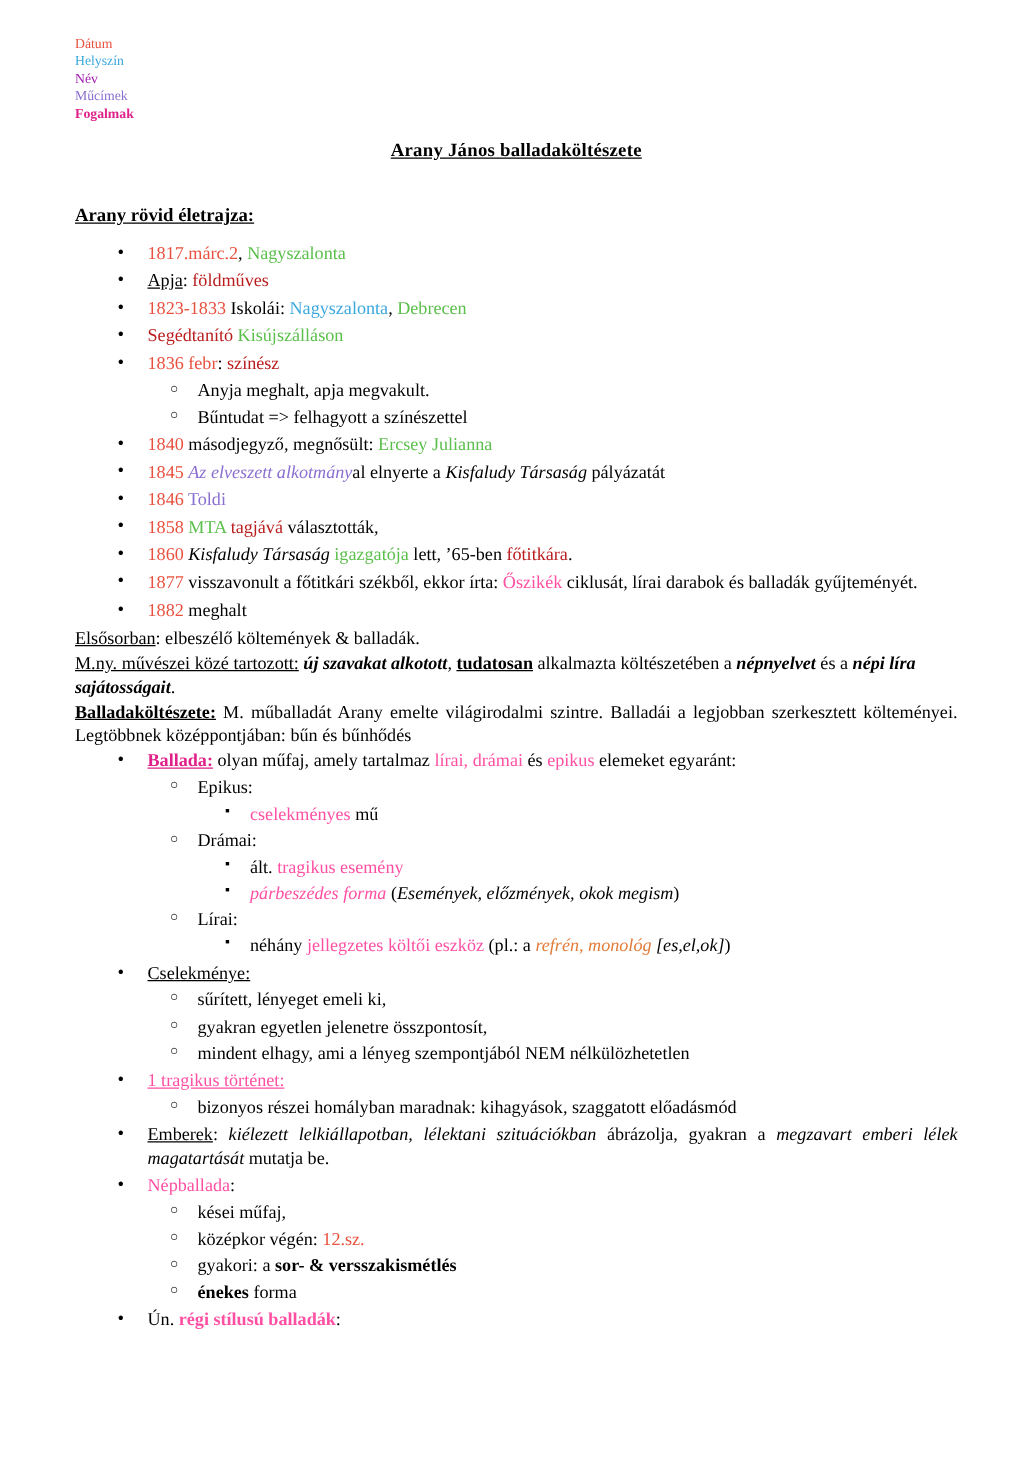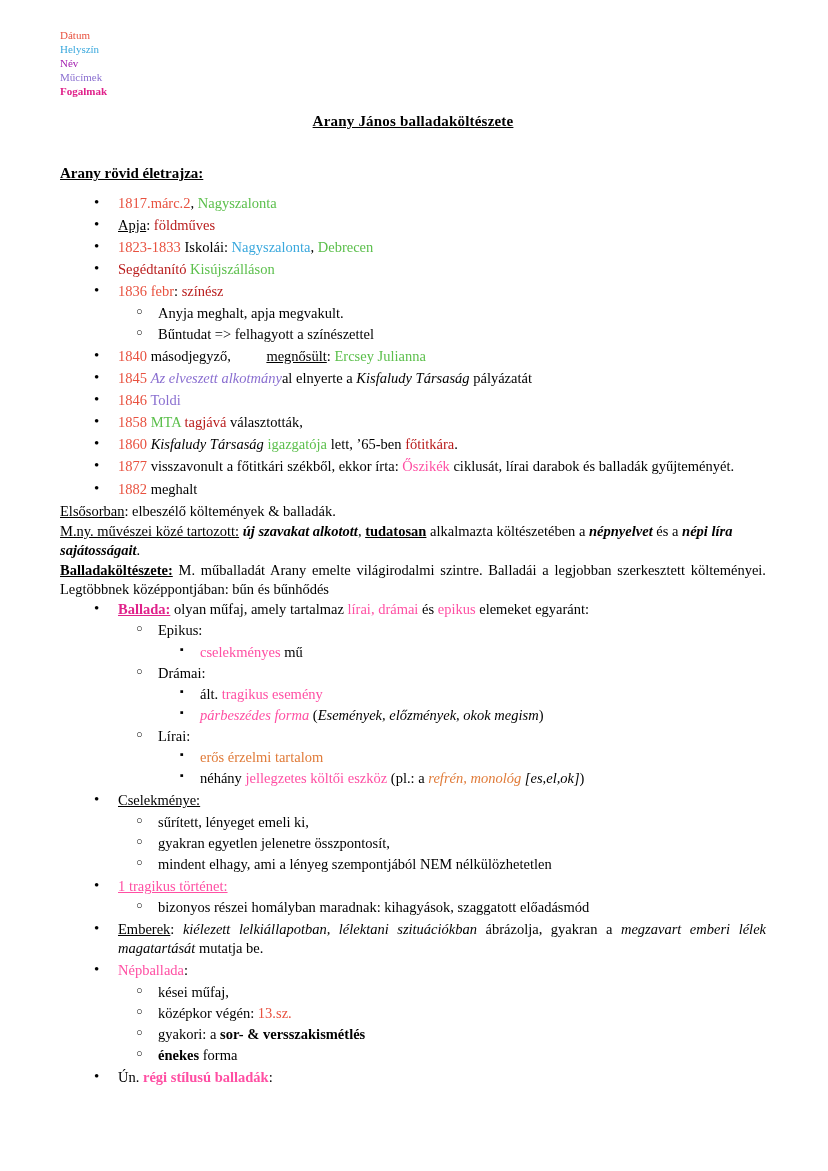--- a/index.html
+++ b/index.html
@@ -146,21 +146,21 @@
     <li><span><span class="c-black" style="text-decoration: underline;">Apja</span><span class="c-black">: </span><span class="c-teal">földműves</span></span></li>
     <li><span><span class="c-red">1823-1833</span><span class="c-black"> Iskolái: </span><span class="c-blue">Nagyszalonta</span><span class="c-black">, </span><span class="c-green">Debrecen</span></span></li>
     <li><span><span class="c-teal">Segédtanító</span><span class="c-black"> </span><span class="c-green">Kisújszálláson</span></span></li>
     <li>
       <span><span class="c-red">1836 febr</span><span class="c-black">: </span><span class="c-teal">színész</span></span>
       <ul class="l2">
         <li>Anyja meghalt, apja megvakult.</li>
         <li>Bűntudat =&gt; felhagyott a színészettel</li>
       </ul>
     </li>
-    <li><span><span class="c-red">1840</span><span class="c-black"> másodjegyző</span><span class="c-black">, </span><span class="c-black" style="text-decoration: underline; margin-left: 32px;">megnősült</span><span class="c-black">: </span><span class="c-green">Ercsey Julianna</span></span></li>
+    <li><span><span class="c-red">1840</span><span class="c-black"> másodjegyző</span><span class="c-black">, </span><span class="c-black" style="">megnősült</span><span class="c-black">: </span><span class="c-green">Ercsey Julianna</span></span></li>
     <li><span><span class="c-red">1845</span><span class="c-black"> </span><span class="c-purple" style="font-style: italic;">Az elveszett alkotmány</span><span class="c-black">al elnyerte a </span><span class="c-black" style="font-style: italic;">Kisfaludy Társaság</span><span class="c-black"> pályázatát</span></span></li>
     <li><span><span class="c-red">1846</span><span class="c-black"> </span><span class="c-purple">Toldi</span></span></li>
     <li><span><span class="c-red">1858</span><span class="c-black"> </span><span class="c-green">MTA</span><span class="c-black"> </span><span class="c-teal">tagjává</span><span class="c-black"> választották,</span></span></li>
     <li><span><span class="c-red">1860</span><span class="c-black"> </span><span class="c-black" style="font-style: italic;">Kisfaludy Társaság</span><span class="c-black"> </span><span class="c-green">igazgatója</span><span class="c-black"> lett, ’65-ben </span><span class="c-teal">főtitkára</span><span class="c-black">.</span></span></li>
     <li class="just"><span><span class="c-red">1877</span><span class="c-black"> visszavonult a főtitkári székből, ekkor írta: </span><span class="c-pink">Őszikék</span><span class="c-black"> ciklusát, lírai darabok és balladák gyűjteményét.</span></span></li>
     <li><span><span class="c-red">1882</span><span class="c-black"> meghalt</span></span></li>
   </ul>
 
   <p class="para block-gap"><span><span style="text-decoration: underline;">Elsősorban</span><span>: elbeszélő költemények &amp; balladák.</span></span></p>
   <p class="para"><span><span style="text-decoration: underline;">M.ny. művészei közé tartozott:</span><span> </span><span style="font-weight: bold; font-style: italic;">új szavakat alkotott</span><span>, </span><span style="font-weight: bold; text-decoration: underline;">tudatosan</span><span> alkalmazta költészetében a </span><span style="font-weight: bold; font-style: italic;">népnyelvet</span><span> és a </span><span style="font-weight: bold; font-style: italic;">népi líra sajátosságait</span><span>.</span></span></p>
@@ -182,21 +182,20 @@
         <li>
           <span>Drámai:</span>
           <ul class="l3">
             <li><span><span class="c-black">ált. </span><span class="c-pink">tragikus esemény</span></span></li>
             <li><span><span class="c-pink" style="font-style: italic;">párbeszédes forma</span><span class="c-black"> (</span><span class="c-black" style="font-style: italic;">Események, előzmények, okok megism</span><span class="c-black">)</span></span></li>
           </ul>
         </li>
         <li>
           <span>Lírai:</span>
           <ul class="l3">
-            <li><span><span class="c-orange">erős érzelmi tartalom</span></span></li>
             <li><span><span class="c-black">néhány </span><span class="c-pink">jellegzetes költői eszköz</span><span class="c-black"> (pl.: a </span><span class="c-orange" style="font-style: italic;">refrén, monológ</span><span class="c-black"> </span><span class="c-black" style="font-style: italic;">[es,el,ok]</span><span class="c-black">)</span></span></li>
           </ul>
         </li>
       </ul>
     </li>
 
     <li>
       <span class="u">Cselekménye:</span>
       <ul class="l2">
         <li>sűrített, lényeget emeli ki,</li>
@@ -211,21 +210,21 @@
         <li>bizonyos részei homályban maradnak: kihagyások, szaggatott előadásmód</li>
       </ul>
     </li>
 
     <li class="just"><span><span class="c-black" style="text-decoration: underline;">Emberek</span><span class="c-black">: </span><span class="c-black" style="font-style: italic;">kiélezett lelkiállapotban, lélektani szituációkban</span><span class="c-black"> ábrázolja, gyakran a </span><span class="c-black" style="font-style: italic;">megzavart emberi lélek magatartását</span><span class="c-black"> mutatja be.</span></span></li>
 
     <li>
       <span><span class="c-pink">Népballada</span><span class="c-black">:</span></span>
       <ul class="l2">
         <li><span><span class="c-black">kései műfaj,</span></span></li>
-        <li><span><span class="c-black">középkor végén: </span><span class="c-red">13.sz.</span></span></li>
+        <li><span><span class="c-black">középkor végén: </span><span class="c-red">12.sz.</span></span></li>
         <li><span><span class="c-black">gyakori: a </span><span class="c-black" style="font-weight: bold;">sor- &amp; versszakismétlés</span></span></li>
         <li><span><span class="c-black" style="font-weight: bold;">énekes</span><span class="c-black"> forma</span></span></li>
       </ul>
     </li>
 
     <li><span><span class="c-black">Ún. </span><span class="c-pink" style="font-weight: bold;">régi stílusú balladák</span><span class="c-black">:</span></span></li>
   </ul>
 
 </div>
 

